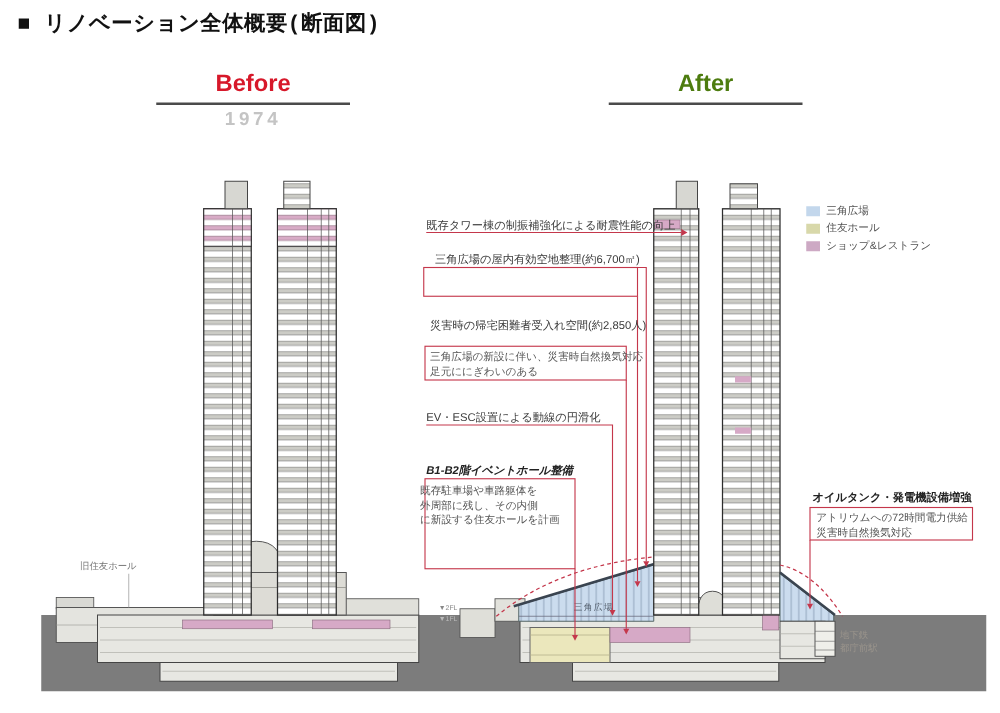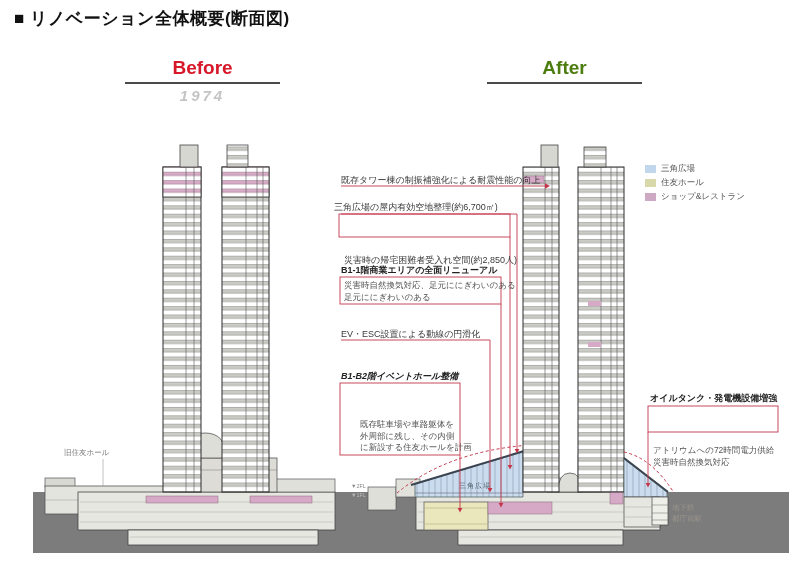--- a/index.html
+++ b/index.html
@@ -1,23 +1,23 @@
 <!DOCTYPE html>
 <html><head>
 <meta charset="utf-8">
 <style>
   html,body{margin:0;padding:0;background:#fff;}
   #stage{position:relative;width:800px;height:570px;background:#fff;overflow:hidden;
          font-family:"Liberation Sans","DejaVu Sans",sans-serif;}
   #drawing{position:absolute;left:0;top:0;}
-  .page-title{position:absolute;left:14px;top:7px;font-size:17px;font-weight:bold;color:#111;letter-spacing:.5px;}
+  .page-title{position:absolute;left:14px;top:7px;font-size:17px;font-weight:bold;color:#111;letter-spacing:.5px;font-family:Liberation Mono, monospace;}
   .col-header{position:absolute;top:56px;width:155px;text-align:center;}
   .col-header .hd{font-size:19px;font-weight:bold;line-height:24px;}
   .col-header .rule{height:0;border-top:2px solid #4a4a4a;margin-top:2px;}
-  .col-header .yr{font-size:15px;font-weight:bold;letter-spacing:3px;margin-top:3px;font-style:italic;}
+  .col-header .yr{font-size:15px;font-weight:bold;letter-spacing:3px;margin-top:3px;}
   #before-header{left:125px;} #before-header .hd{color:#d7182a;} #before-header .yr{color:#c4c4c4;}
   #after-header{left:487px;}  #after-header .hd{color:#4d7c0f;}  #after-header .yr{color:#8c8c8c;}
   .legend{position:absolute;left:645px;top:162px;}
   .legend .row{display:flex;align-items:center;height:14px;}
   .legend .sw{width:11px;height:8px;margin-right:5px;display:inline-block;}
   .legend .sw.c1{background:#c3d7ec;} .legend .sw.c2{background:#d8d8aa;} .legend .sw.c3{background:#cda9c4;}
   .legend .lb{font-size:8.5px;color:#555;}
   .anno{position:absolute;white-space:nowrap;font-size:9px;color:#3a3a3a;}
   .anno.bold{font-weight:bold;color:#222;}
   .anno-desc{position:absolute;white-space:nowrap;font-size:8.5px;color:#555;line-height:11.5px;}
@@ -195,37 +195,36 @@
       <span class="sw c2"></span>
       <span class="lb">住友ホール</span>
     </div>
     <div class="row">
       <span class="sw c3"></span>
       <span class="lb">ショップ&amp;レストラン</span>
     </div>
   </div>
 
   <div class="anno" style="left:341px;top:174px;">既存タワー棟の制振補強化による耐震性能の向上</div>
-  <div class="anno" style="left:334px;top:201px;">三角広場の屋内有効空地整理(約6,700㎡)</div>
+  <div class="anno" style="left:348px;top:201px;">三角広場の屋内有効空地整理(約6,700㎡)</div>
   <div class="anno" style="left:344px;top:222px;margin-top:32px;">災害時の帰宅困難者受入れ空間(約2,850人)</div>
 
-  <div class="anno bold" style="left:341px;top:264px;">B1-1階商業エリアの全面リニューアル</div>
   <div class="anno-desc" style="left:344px;top:280px;">
-    <div>災害時自然換気対応、足元ににぎわいのある</div>
+    <div>三角広場の新設に伴い、災害時自然換気対応</div>
     <div>足元ににぎわいのある</div>
   </div>
 
   <div class="anno" style="left:341px;top:328px;">EV・ESC設置による動線の円滑化</div>
 
   <div class="anno bold" style="left:341px;top:370px;font-style:italic;">B1-B2階イベントホール整備</div>
-  <div class="anno-desc" style="left:360px;top:387px;margin-top:32px;">
+  <div class="anno-desc" style="left:336px;top:387px;">
     <div>既存駐車場や車路躯体を</div>
     <div>外周部に残し、その内側</div>
     <div>に新設する住友ホールを計画</div>
   </div>
 
   <div class="anno bold" style="left:650px;top:392px;">オイルタンク・発電機設備増強</div>
-  <div class="anno-desc" style="left:653px;top:409px;margin-top:36px;">
+  <div class="anno-desc" style="left:653px;top:409px;">
     <div>アトリウムへの72時間電力供給</div>
     <div>災害時自然換気対応</div>
   </div>
 
 </div>
 
 </body></html>

